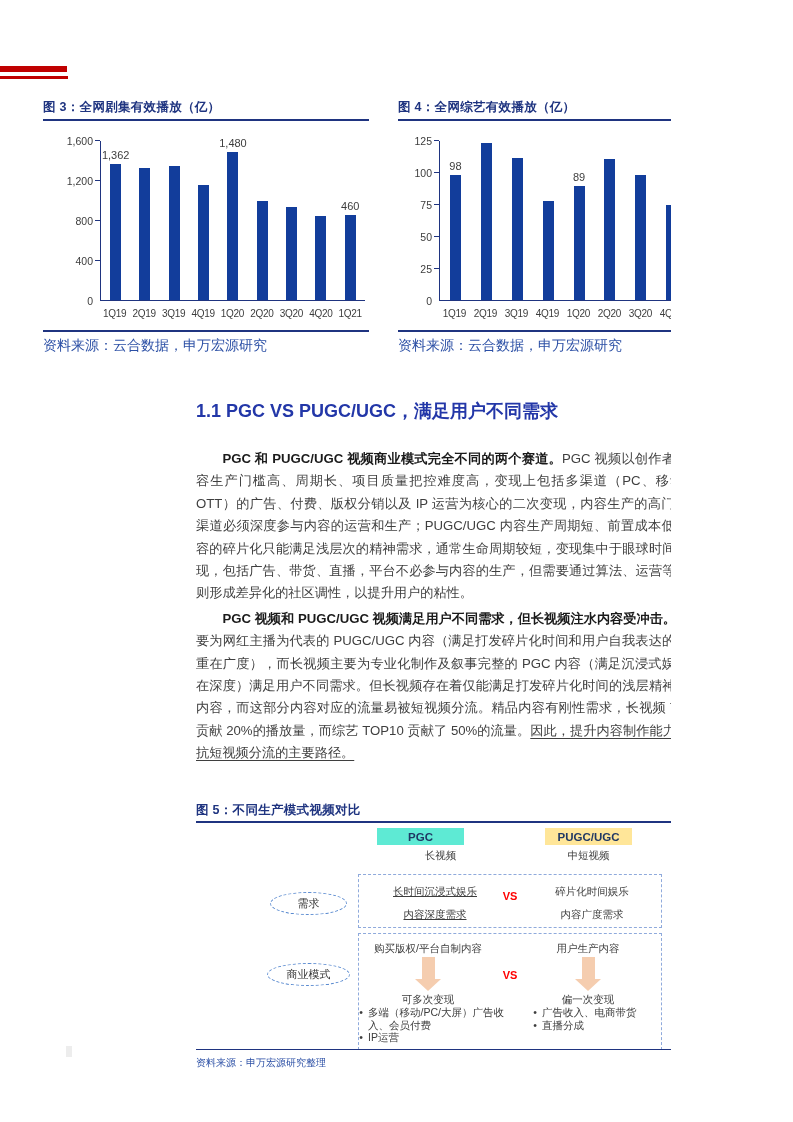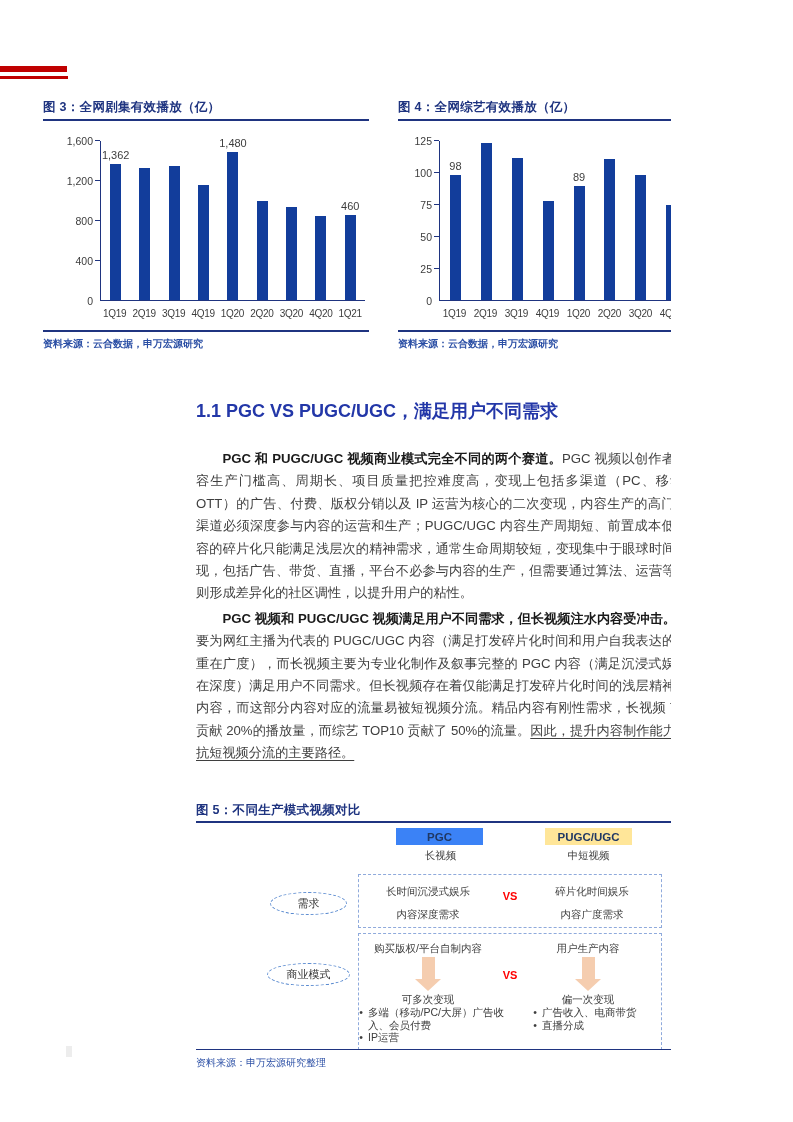--- a/index.html
+++ b/index.html
@@ -28,47 +28,47 @@
   .ytick-mark { position:absolute; left:-6px; width:5px; height:1.5px; background:#1F3480; }
   .bars { position:absolute; left:0; right:0; top:0; bottom:0; display:flex; align-items:flex-end; }
   .bar-slot { flex:1; position:relative; height:100%; display:flex; justify-content:center; align-items:flex-end; }
   .bar { width:11px; background:#123D9B; }
   .bar-label { position:absolute; left:50%; transform:translateX(-50%); font-size:11px; color:#3D3D3D; white-space:nowrap; }
   .xlabels { position:absolute; bottom:0; height:15px; display:flex; }
   .fig3 .xlabels { left:57px; right:4px; }
   .fig4 .xlabels { left:41px; right:2px; }
   .xlabel { flex:1; text-align:center; font-size:10px; color:#3D3D3D; letter-spacing:-0.3px; white-space:nowrap; }
   .fig-rule2 { height:1.5px; background:#1F3480; margin-top:7px; }
-  .fig-source { margin-top:5px; font-size:10px; color:#2B4FA5;font-weight:bold; }
+  .fig-source { margin-top:5px; font-size:14px; color:#2B4FA5; }
 
   
   .section-heading { position:absolute; left:196px; top:399px; width:560px; font-size:18px; font-weight:bold; color:#2337A8; }
   .body-text { position:absolute; left:196px; top:448px; width:546px; font-size:13.2px; line-height:22.4px; color:#3F3F3F; text-align:justify; }
   .para { text-indent:2em; }
   .para + .para { margin-top:3px; }
   .lead { font-weight:bold; color:#1A1A1A; }
   .ul-seg { text-decoration:underline; text-underline-offset:3px; }
 
   
   .fig5 { position:absolute; left:196px; top:803px; width:545px; }
   .fig5-rule { height:2px; background:#1F3480; margin-top:3px; }
   .fig5-content { position:relative; height:226px; margin-top:1px; }
   .hdr-box { position:absolute; height:17px; width:87px; display:flex; align-items:center; justify-content:center; font-size:11.5px; font-weight:bold; color:#203864; }
-  .hdr-box.pgc  { left:200px; top:4px; background:#3b82f6; }
+  .hdr-box.pgc  { left:181px; top:4px; background:#5eead4; }
   .hdr-box.pugc { left:349px; top:4px; background:#FFE699; }
   .hdr-sub { position:absolute; width:87px; top:25px; text-align:center; font-size:10.5px; color:#3D3D3D; }
   .hdr-sub.pgc { left:201px;font-family:Liberation Mono, monospace; } .hdr-sub.pugc { left:349px; }
   .dashed-rect { position:absolute; left:162px; width:304px; border:1px dashed #8FAADC; }
   .rect1 { top:50px; height:54px; }
   .rect2 { top:109px; height:117px; }
   .ellipse { position:absolute; border:1.5px dashed #5B8BD0; border-radius:50%; display:flex; align-items:center; justify-content:center; font-size:11px; color:#333333; white-space:nowrap; }
   .ellipse.demand { left:74px; top:68px; width:77px; height:23px; }
   .ellipse.biz    { left:71px; top:139px; width:83px; height:23px; }
   .cell { position:absolute; text-align:center; font-size:10.5px; color:#3D3D3D; }
-  .r1-left  { left:167px; top:56px; width:130px; line-height:23px; }
+  .r1-left  { left:174px; top:56px; width:130px; line-height:23px;text-decoration:underline; }
   .r1-right { left:331px; top:56px; width:130px; line-height:23px; }
   .vs { position:absolute; width:30px; text-align:center; font-size:11px; font-weight:bold; color:#FF0000; }
   .vs1 { left:299px; top:66px; }
   .vs2 { left:299px; top:145px; }
   .r2-left-top   { left:152px; top:118px; width:160px; }
   .r2-right-top  { left:322px; top:118px; width:140px; }
   .arrow { position:absolute; width:52px; }
   .arrow.aleft  { left:206px; top:133px; }
   .arrow.aright { left:366px; top:133px; }
   .arrow .shaft { width:13px; height:22px; background:#F5CDAF; margin:0 auto; }

